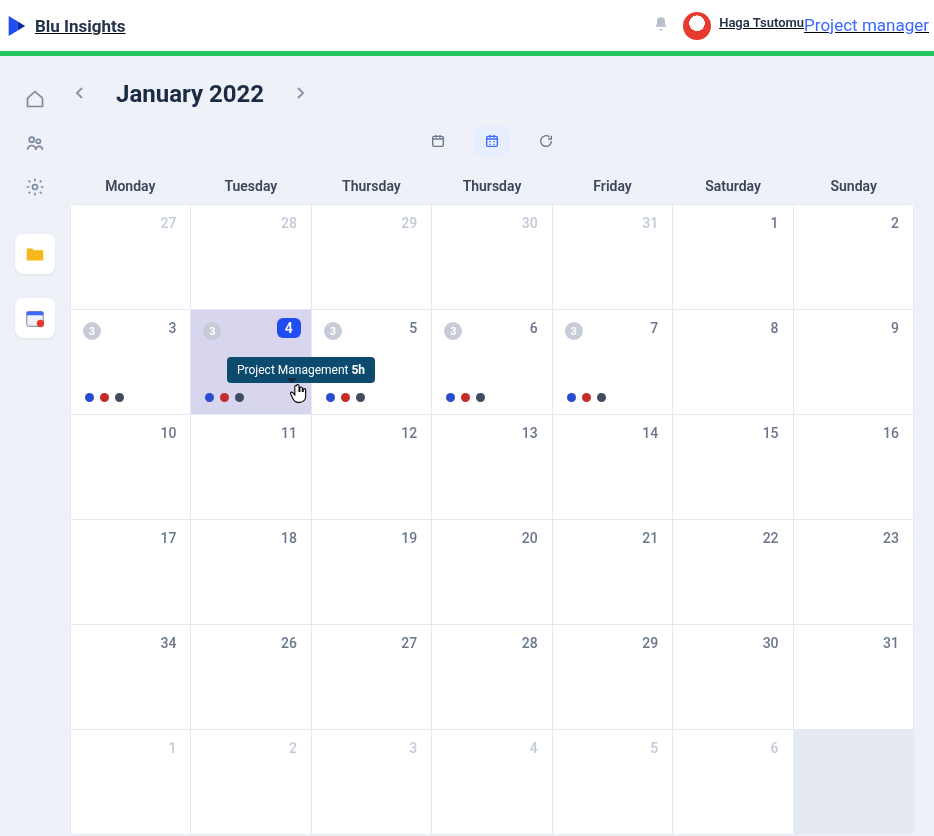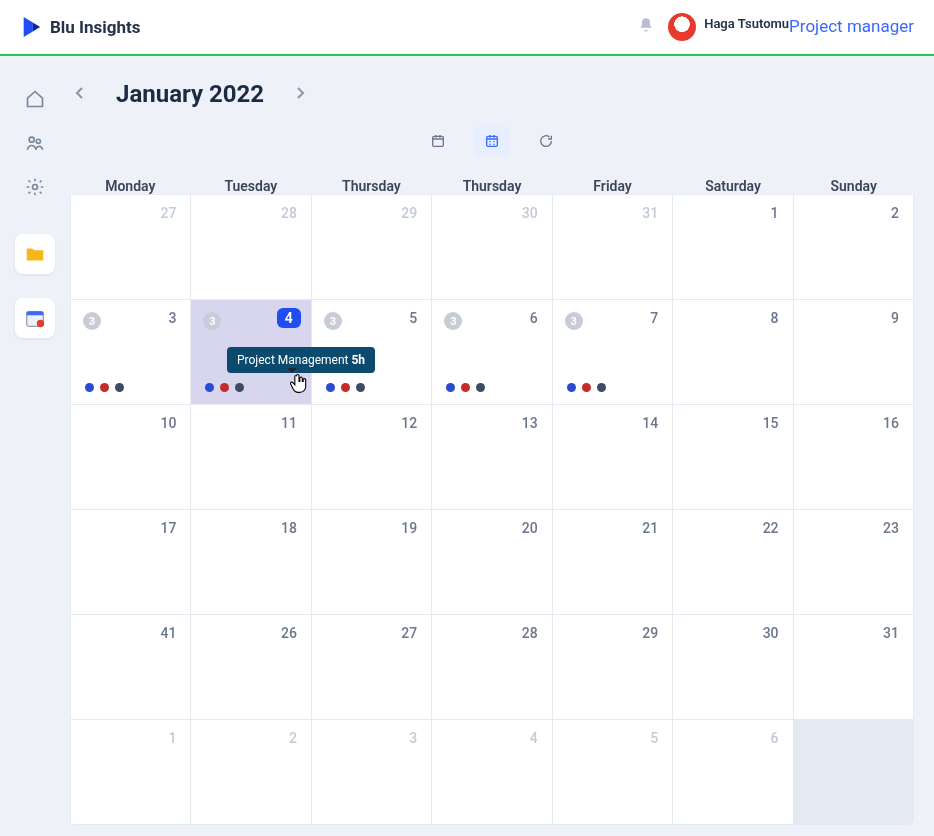--- a/index.html
+++ b/index.html
@@ -1,17 +1,17 @@
 <!DOCTYPE html>
 <html><head>
 <meta charset="utf-8">
 <style>
   * { box-sizing: border-box; margin: 0; padding: 0; }
   body { font-family: -apple-system, BlinkMacSystemFont, "Segoe UI", Roboto, sans-serif; background: #eef1f7; width: 934px; height: 836px; overflow: hidden; }
-  .topbar { background: #fff; height: 56px; display: flex; align-items: center; padding: 0 20px; border-bottom: 2px solid #22c55e; }
+  .topbar { background: #fff; height: 56px; display: flex; align-items: center; padding: 0 5px; border-bottom: 5px solid #22c55e; text-decoration: underline; }
   .logo { display: flex; align-items: center; gap: 8px; font-weight: 700; font-size: 17px; color: #24324a; }
   .logo-mark { width: 22px; height: 24px; }
   .topbar-spacer { flex: 1; }
   .bell { color: #b7bfcf; font-size: 16px; margin-right: 14px; cursor: pointer; }
   .avatar { width: 28px; height: 28px; border-radius: 50%; background: radial-gradient(circle at 50% 40%, #fff 0 35%, #e63a2c 36% 100%); margin-right: 8px; }
   .user-block { display: flex; align-items: center; }
   .user-text { display: flex; line-height: 1.15; }
   .user-name { font-size: 13px; font-weight: 600; color: #24324a; }
   .user-role { font-size: 17px; color: #3a69ff; }
   .shell { display: flex; height: calc(836px - 56px); }
@@ -20,21 +20,21 @@
   .side-card { width: 40px; height: 40px; border-radius: 8px; background: #fff; display: flex; align-items: center; justify-content: center; margin-top: 18px; box-shadow: 0 1px 3px rgba(30,40,60,.08); cursor: pointer; }
   .side-card + .side-card { margin-top: 10px; }
   .main { flex: 1; padding: 24px 20px 20px 0; }
   .cal-head { display: flex; align-items: center; gap: 26px; }
   .cal-head .nav { color: #8b95a8; cursor: pointer; width: 20px; text-align: center; }
   .cal-title { font-size: 24px; font-weight: 700; color: #1c2b44; }
   .view-row { display: flex; justify-content: center; gap: 18px; margin-top: 18px; }
   .view-btn { width: 36px; height: 30px; display: flex; align-items: center; justify-content: center; border-radius: 6px; color: #6d778c; cursor: pointer; }
   .view-btn.active { background: #e7eeff; color: #3a69ff; }
   .calendar { margin-top: 22px; }
-  .dow { display: grid; grid-template-columns: repeat(7,1fr); text-align: center; font-size: 14px; font-weight: 600; color: #3c465a; }
+  .dow { display: grid; grid-template-columns: repeat(7,1fr); text-align: center; font-size: 14px; font-weight: 600; color: #3c465a; padding-bottom: 10px; }
   .grid { display: grid; grid-template-columns: repeat(7,1fr); background: #e5e9f1; gap: 1px; border: 1px solid #e5e9f1; border-radius: 6px; overflow: visible; position: relative; }
   .cell { background: #fff; min-height: 104px; padding: 10px 12px; position: relative; cursor: pointer; }
   .cell.dim .dnum { color: #c3cad7; }
   .cell.sel { background: #d8d5ef; }
   .dnum { position: absolute; top: 10px; right: 14px; font-size: 14px; color: #6b778d; font-weight: 500; }
   .dnum.today { background: #1f4df2; color: #fff; border-radius: 6px; padding: 2px 8px; font-weight: 600; top: 8px; right: 10px; }
   .badge { position: absolute; top: 12px; left: 12px; width: 18px; height: 18px; border-radius: 50%; background: #c7ccd7; color: #fff; font-size: 11px; font-weight: 700; display: flex; align-items: center; justify-content: center; }
   .dots { position: absolute; bottom: 12px; left: 14px; display: flex; gap: 6px; }
   .dot { width: 9px; height: 9px; border-radius: 50%; }
   .dot.b { background: #2a4bd0; }
@@ -263,21 +263,21 @@
           <div class="cell">
             <div class="dnum">21</div>
           </div>
           <div class="cell">
             <div class="dnum">22</div>
           </div>
           <div class="cell">
             <div class="dnum">23</div>
           </div>
           <div class="cell">
-            <div class="dnum">41</div>
+            <div class="dnum">34</div>
           </div>
           <div class="cell">
             <div class="dnum">26</div>
           </div>
           <div class="cell">
             <div class="dnum">27</div>
           </div>
           <div class="cell">
             <div class="dnum">28</div>
           </div>

